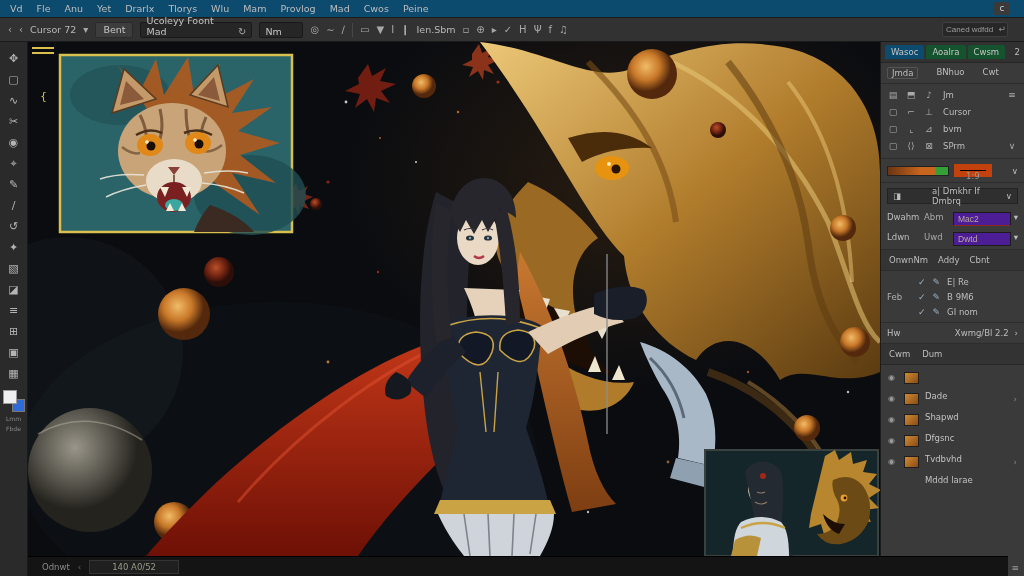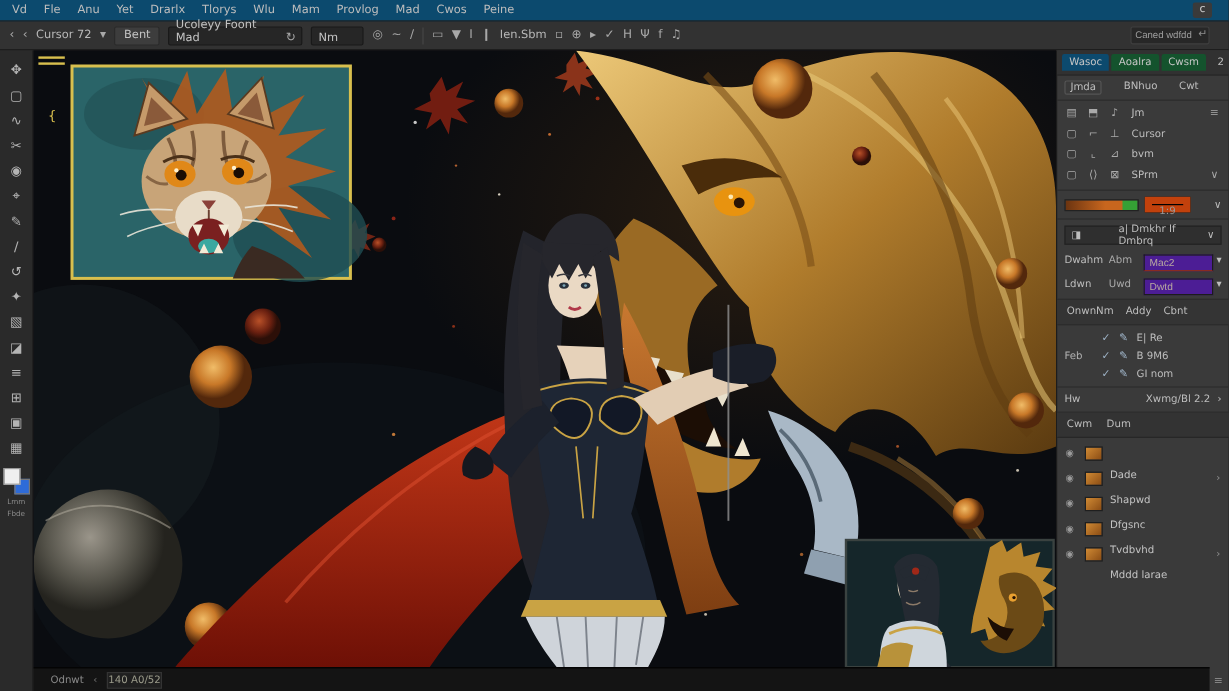--- a/index.html
+++ b/index.html
@@ -94,21 +94,21 @@
     background:linear-gradient(135deg,#d08a34,#8a4c14); }
   .layer-name { color:#c2c2c2;margin-top:36px; }
   .layer-chev { margin-left:auto; color:#8a8a8a; }
   #rp-footer { position:absolute; left:10px; bottom:3px; width:128px; display:flex;
     justify-content:space-between; color:#9a9a9a; font-size:9px; }
 
   
   #statusbar { position:absolute; left:28px; top:556px; width:980px; height:20px;
     background:#141414; display:flex; align-items:center; gap:8px; padding-left:14px;
     color:#8a8a8a; font-size:8.5px; border-top:1px solid #000; }
-  #status-val { background:#1f1f1f; border:1px solid #333; padding:1px 0; color:#9a9a8a; }
+  #status-val { background:#1f1f1f; border:1px solid #333; padding:1px 22px; color:#9a9a8a; }
   #statusbar .chev { color:#6a6a6a; }
 </style>
 </head>
 <body>
 
 <div id="stage">
 
   <div id="menubar">
     <span class="menu-item">Vd</span>
     <span class="menu-item">Fle</span>

